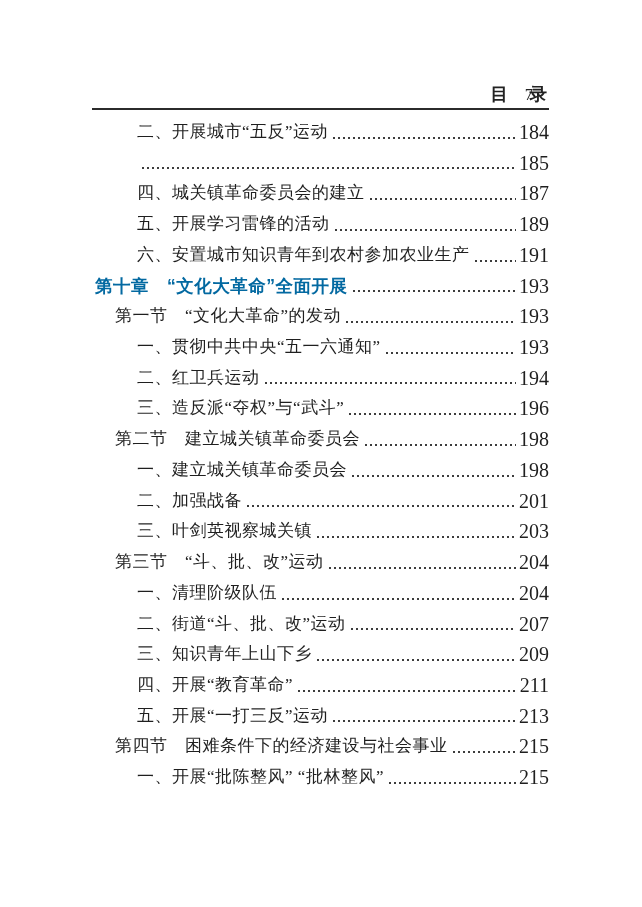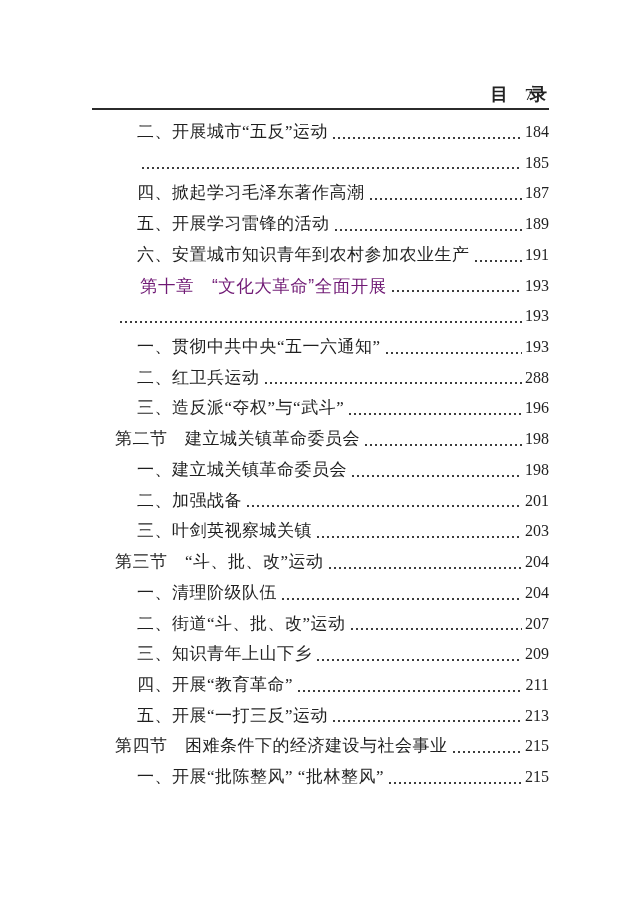--- a/index.html
+++ b/index.html
@@ -62,45 +62,44 @@
   }
   .row .t {
     white-space: pre;
     letter-spacing: 0.5px;
   }
   .row.item    { padding-left: 45px; }
   .row.section { padding-left: 23px; }
   .row.chapter { padding-left: 3px; }
   .row.chapter .t {
     font-family: "Liberation Sans", "DejaVu Sans", sans-serif;
-    font-weight: normal;
+    font-weight: bold;
     font-size: 17.5px;
-    color: #701a75;
-    margin-left: 45px;
+    color: #0369a1;
   }
   .leader {
     flex: 1 1 auto;
     position: relative;
     min-width: 10px;
   }
   .leader::after {
     content: "";
     position: absolute;
     left: 5px;
     right: 3px;
     bottom: 9px;
     height: 2px;
     background-image: repeating-linear-gradient(
       to right,
       #3c3c3c 0px, #3c3c3c 1.6px,
       transparent 1.6px, transparent 5px
     );
   }
   .p {
-    font-size: 16px;
+    font-size: 20px;
     color: #1f1f1f;
     text-align: right;
   }
 </style>
 </head>
 <body>
 
 <div class="page">
   <div class="header">
     <div class="header-title">目　录</div>
@@ -114,21 +113,21 @@
     <span class="leader"></span>
     <span class="p">184</span>
   </div>
 
   <div class="row item">
     <span class="leader"></span>
     <span class="p">185</span>
   </div>
 
   <div class="row item">
-    <span class="t">四、掀起学习毛泽东著作高潮</span>
+    <span class="t">四、城关镇革命委员会的建立</span>
     <span class="leader"></span>
     <span class="p">187</span>
   </div>
 
   <div class="row item">
     <span class="t">五、开展学习雷锋的活动</span>
     <span class="leader"></span>
     <span class="p">189</span>
   </div>
 
@@ -138,34 +137,35 @@
     <span class="p">191</span>
   </div>
 
   <div class="row chapter">
     <span class="t">第十章　“文化大革命”全面开展</span>
     <span class="leader"></span>
     <span class="p">193</span>
   </div>
 
   <div class="row section">
+    <span class="t">第一节　“文化大革命”的发动</span>
     <span class="leader"></span>
     <span class="p">193</span>
   </div>
 
   <div class="row item">
     <span class="t">一、贯彻中共中央“五一六通知”</span>
     <span class="leader"></span>
     <span class="p">193</span>
   </div>
 
   <div class="row item">
     <span class="t">二、红卫兵运动</span>
     <span class="leader"></span>
-    <span class="p">288</span>
+    <span class="p">194</span>
   </div>
 
   <div class="row item">
     <span class="t">三、造反派“夺权”与“武斗”</span>
     <span class="leader"></span>
     <span class="p">196</span>
   </div>
 
   <div class="row section">
     <span class="t">第二节　建立城关镇革命委员会</span>

